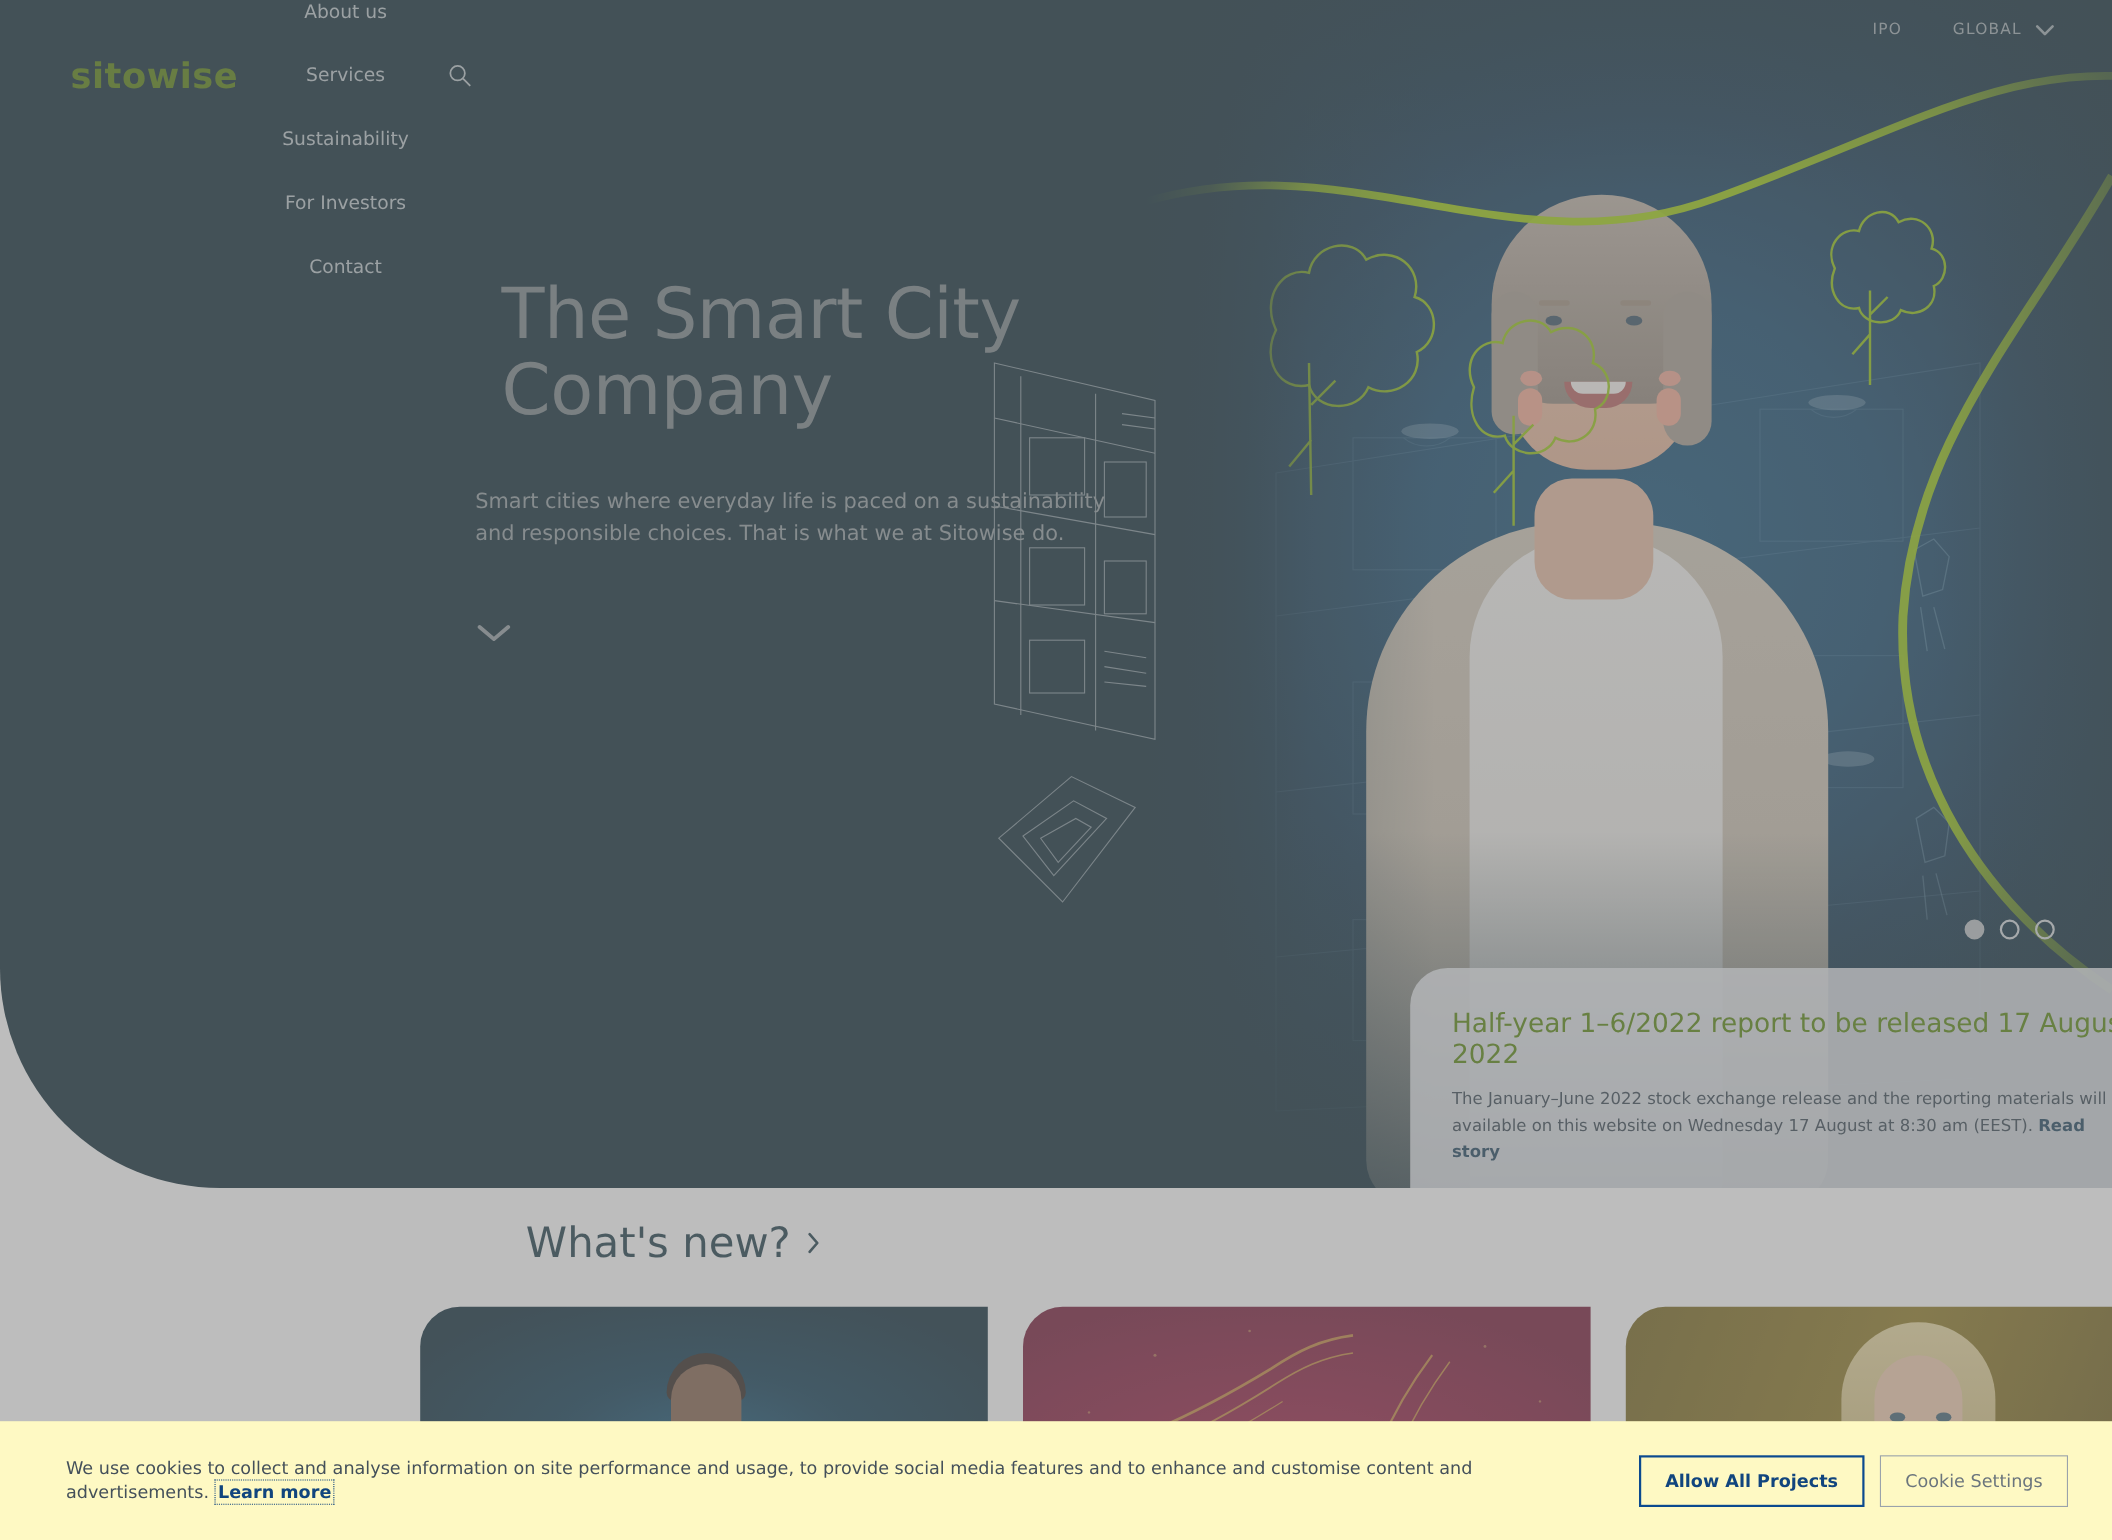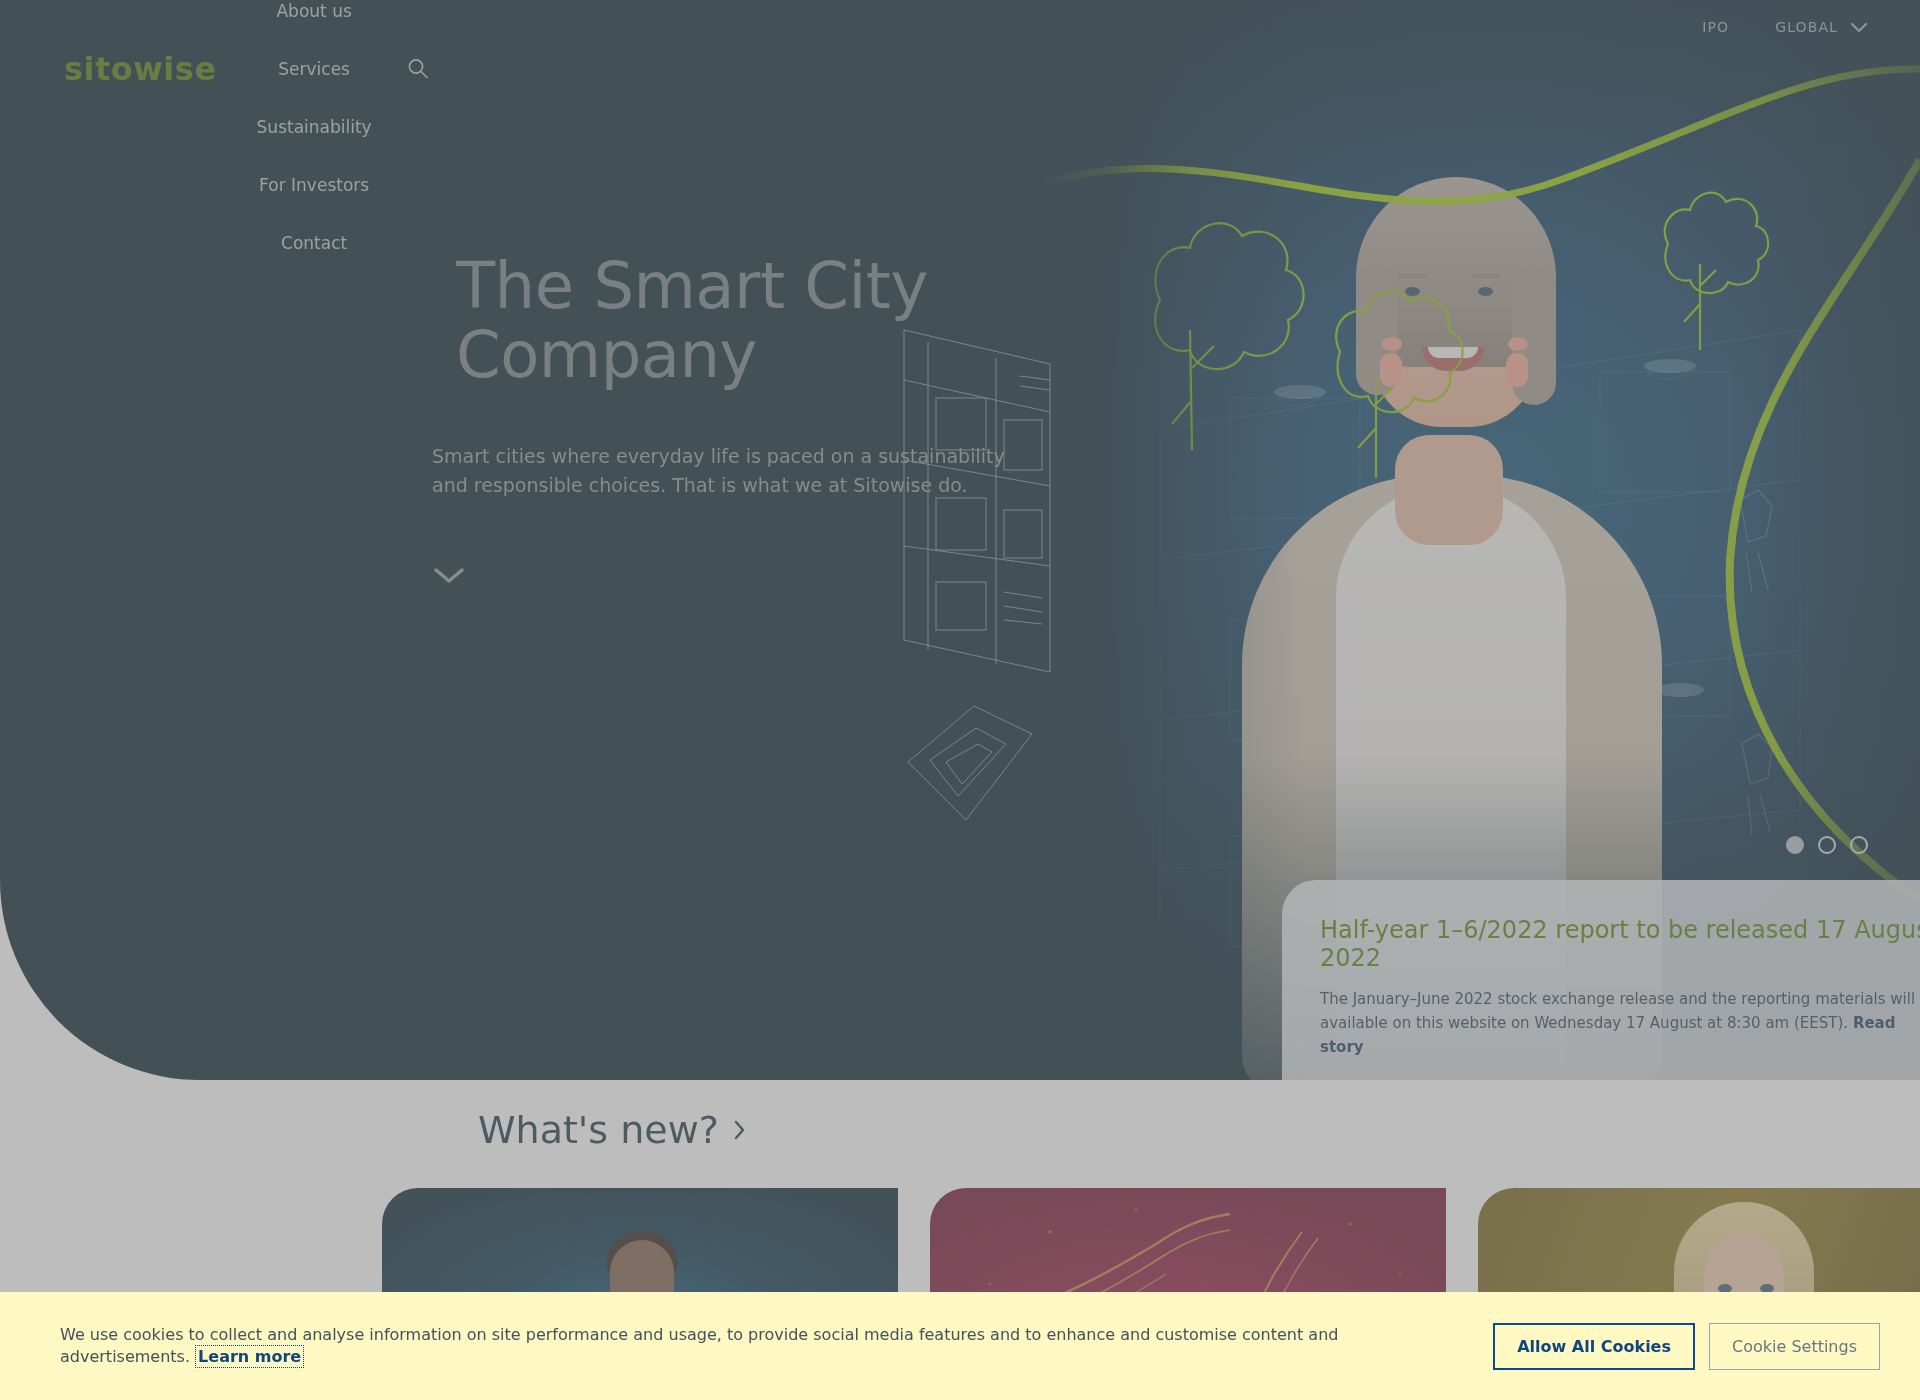--- a/index.html
+++ b/index.html
@@ -442,18 +442,18 @@
     </div>
   </div>
 
   <div class="dim-overlay"></div>
 
   <div class="cookie">
     <div class="cookie-text">
       <span>We use cookies to collect and analyse information on site performance and usage, to provide social media features and to enhance and customise content and advertisements. </span><a class="cookie-learn">Learn more</a>
     </div>
     <div class="cookie-buttons">
-      <button class="btn btn-primary">Allow All Cookies</button>
+      <button class="btn btn-primary">Allow All Projects</button>
       <button class="btn btn-secondary">Cookie Settings</button>
     </div>
   </div>
 
 </div>
 
 </body></html>

